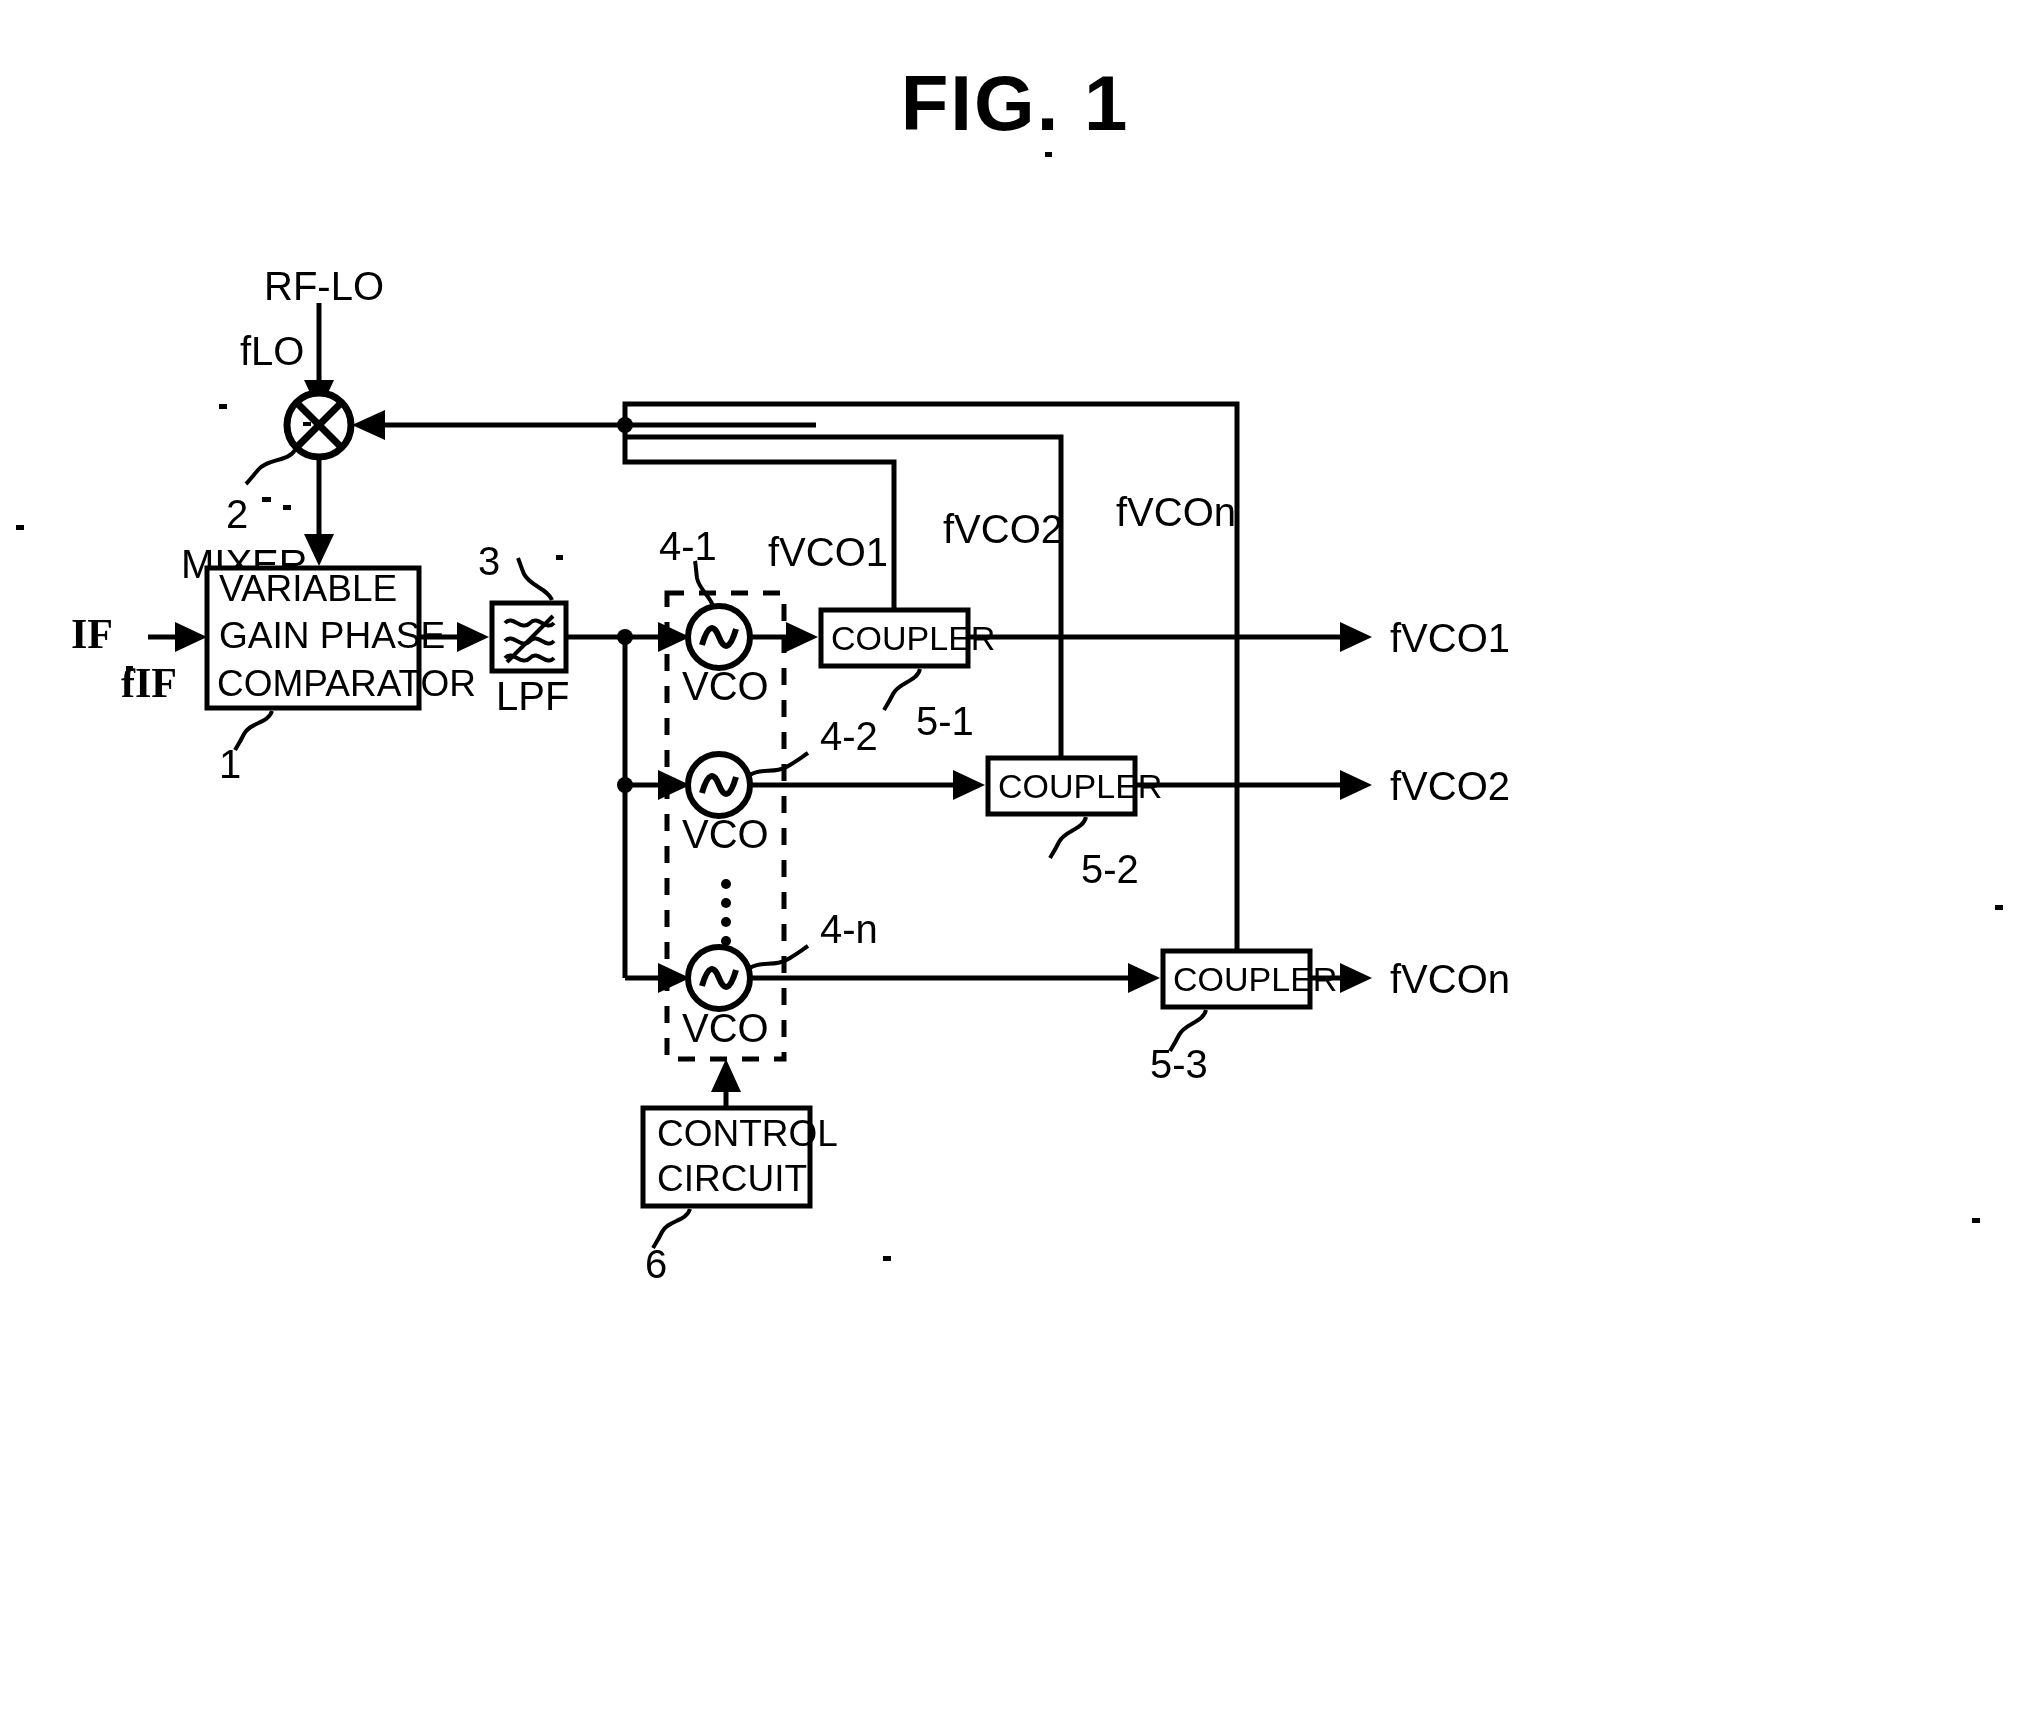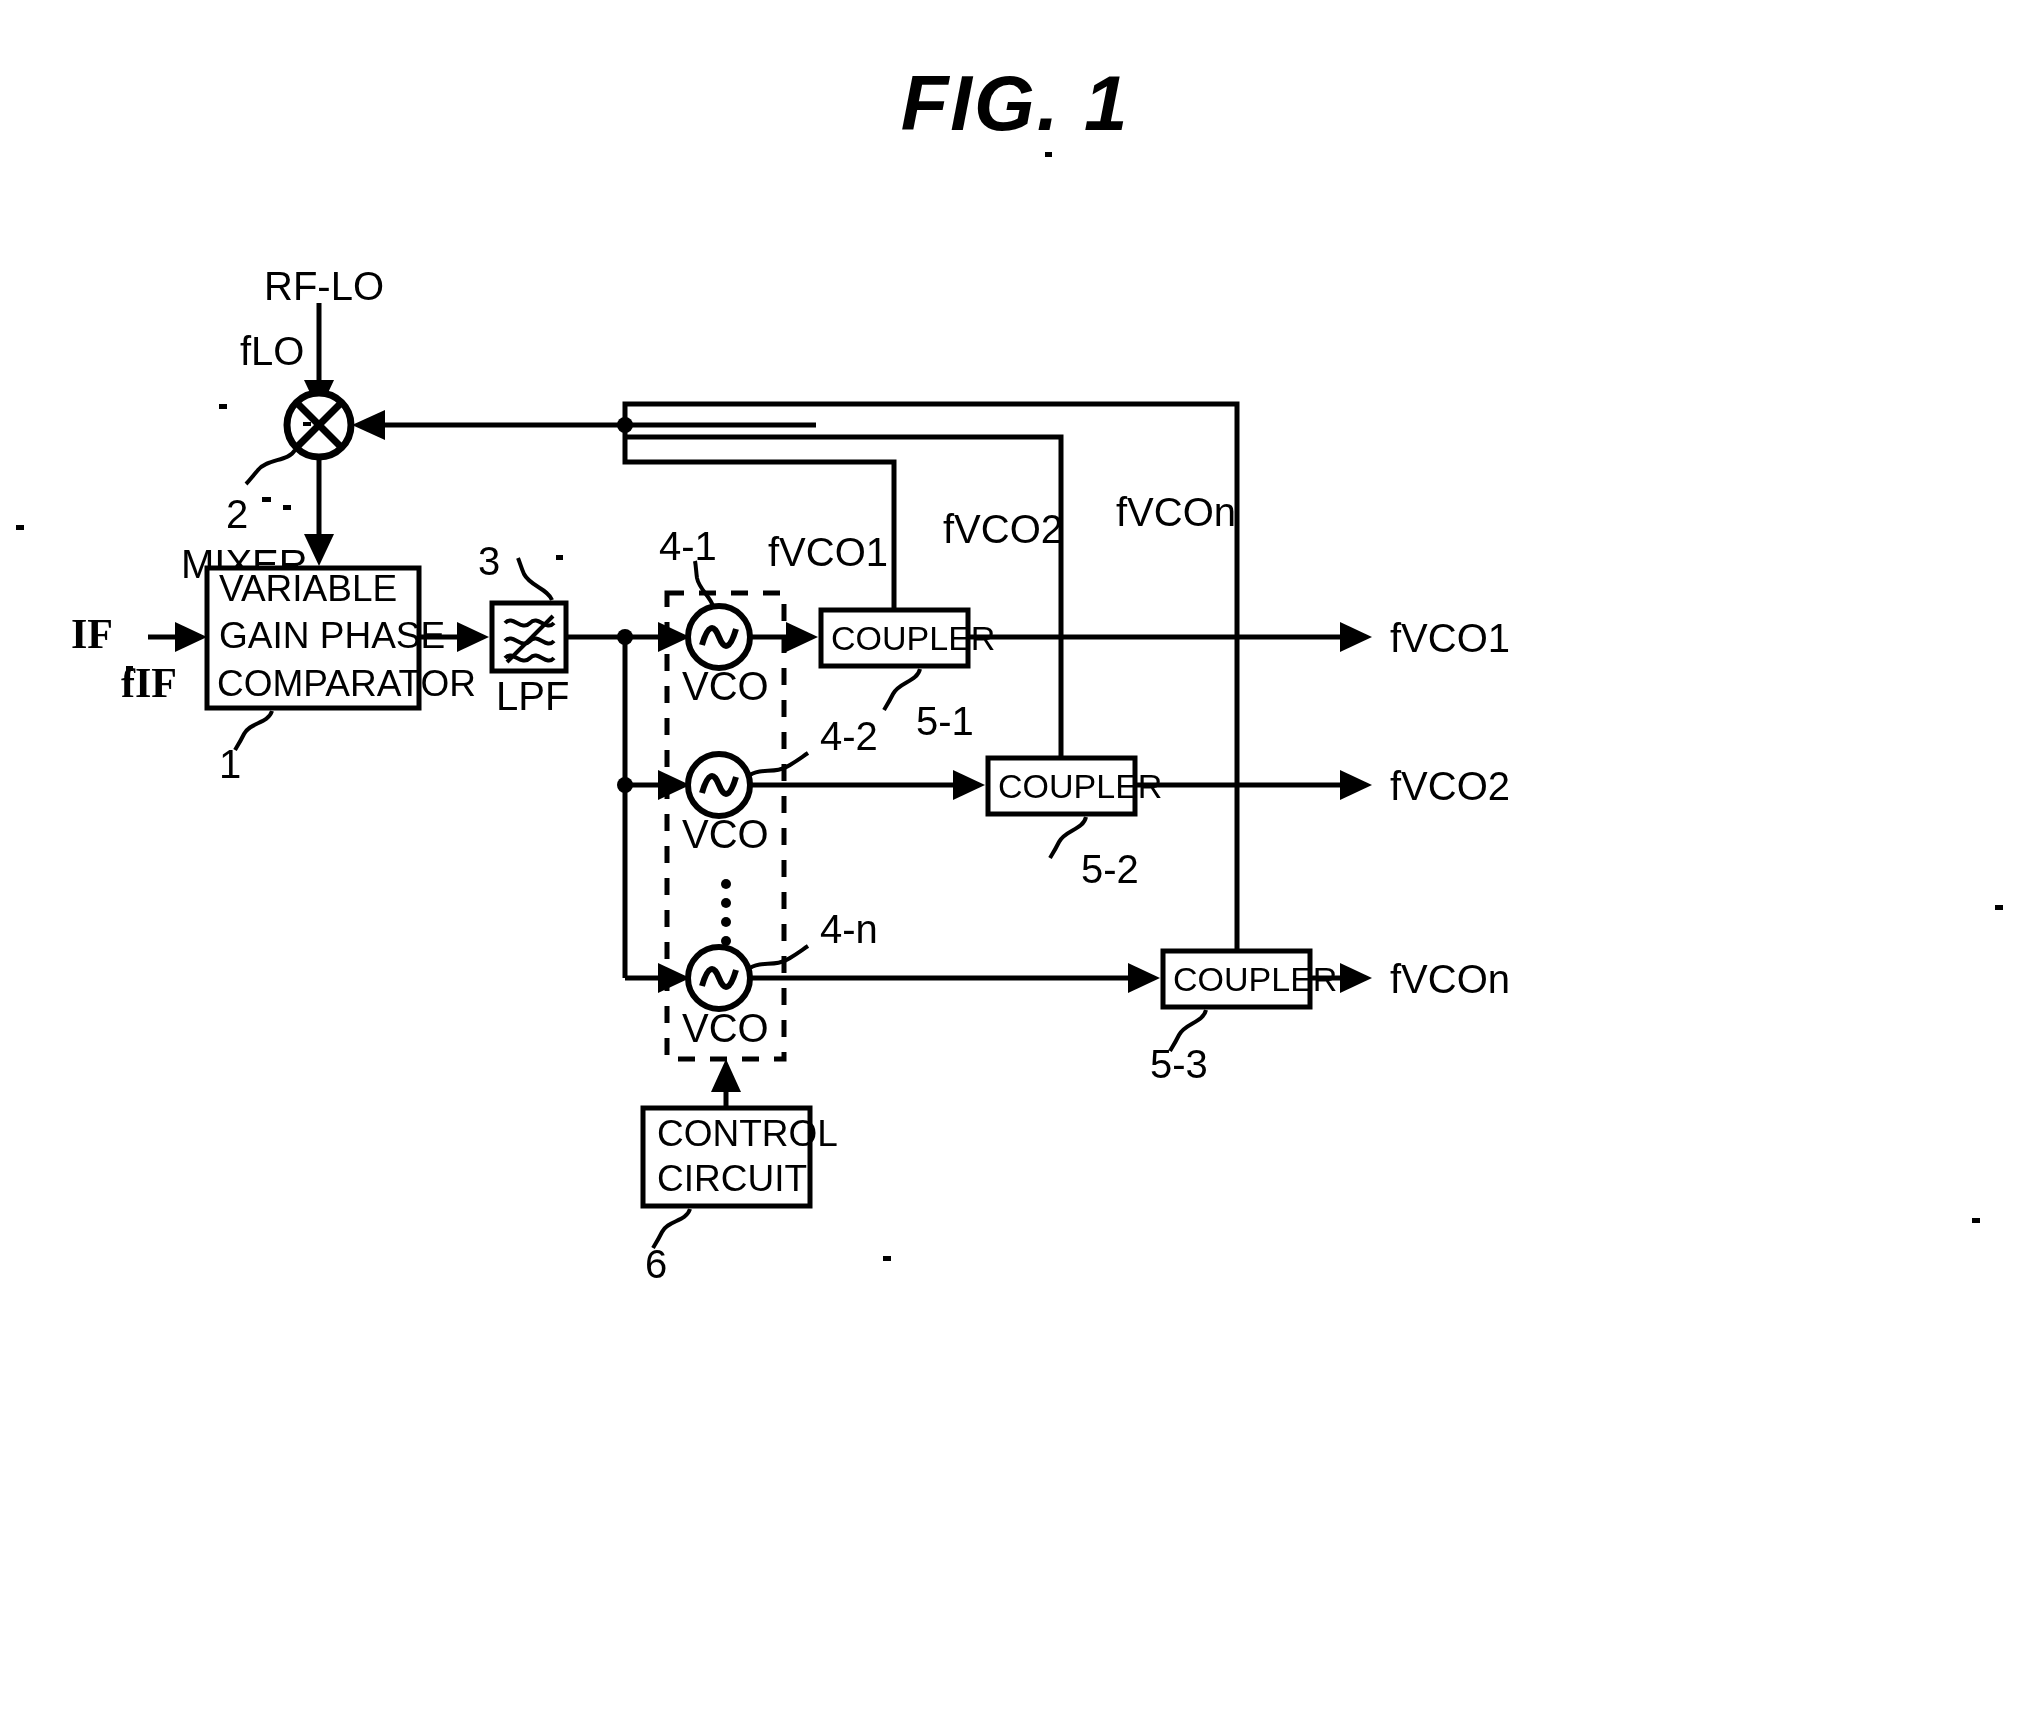--- a/index.html
+++ b/index.html
@@ -17,21 +17,20 @@
     background: #ffffff;
     overflow: hidden;
   }
   #fig-title {
     position: absolute;
     left: 0;
     top: 58px;
     width: 2030px;
     text-align: center;
     font-family: "Liberation Sans", sans-serif;
-    font-style: italic;
     font-weight: bold;
     font-size: 78px;
     letter-spacing: 2px;
     color: #000;
   }
   svg#diagram {
     position: absolute;
     left: 0;
     top: 0;
     width: 2030px;

